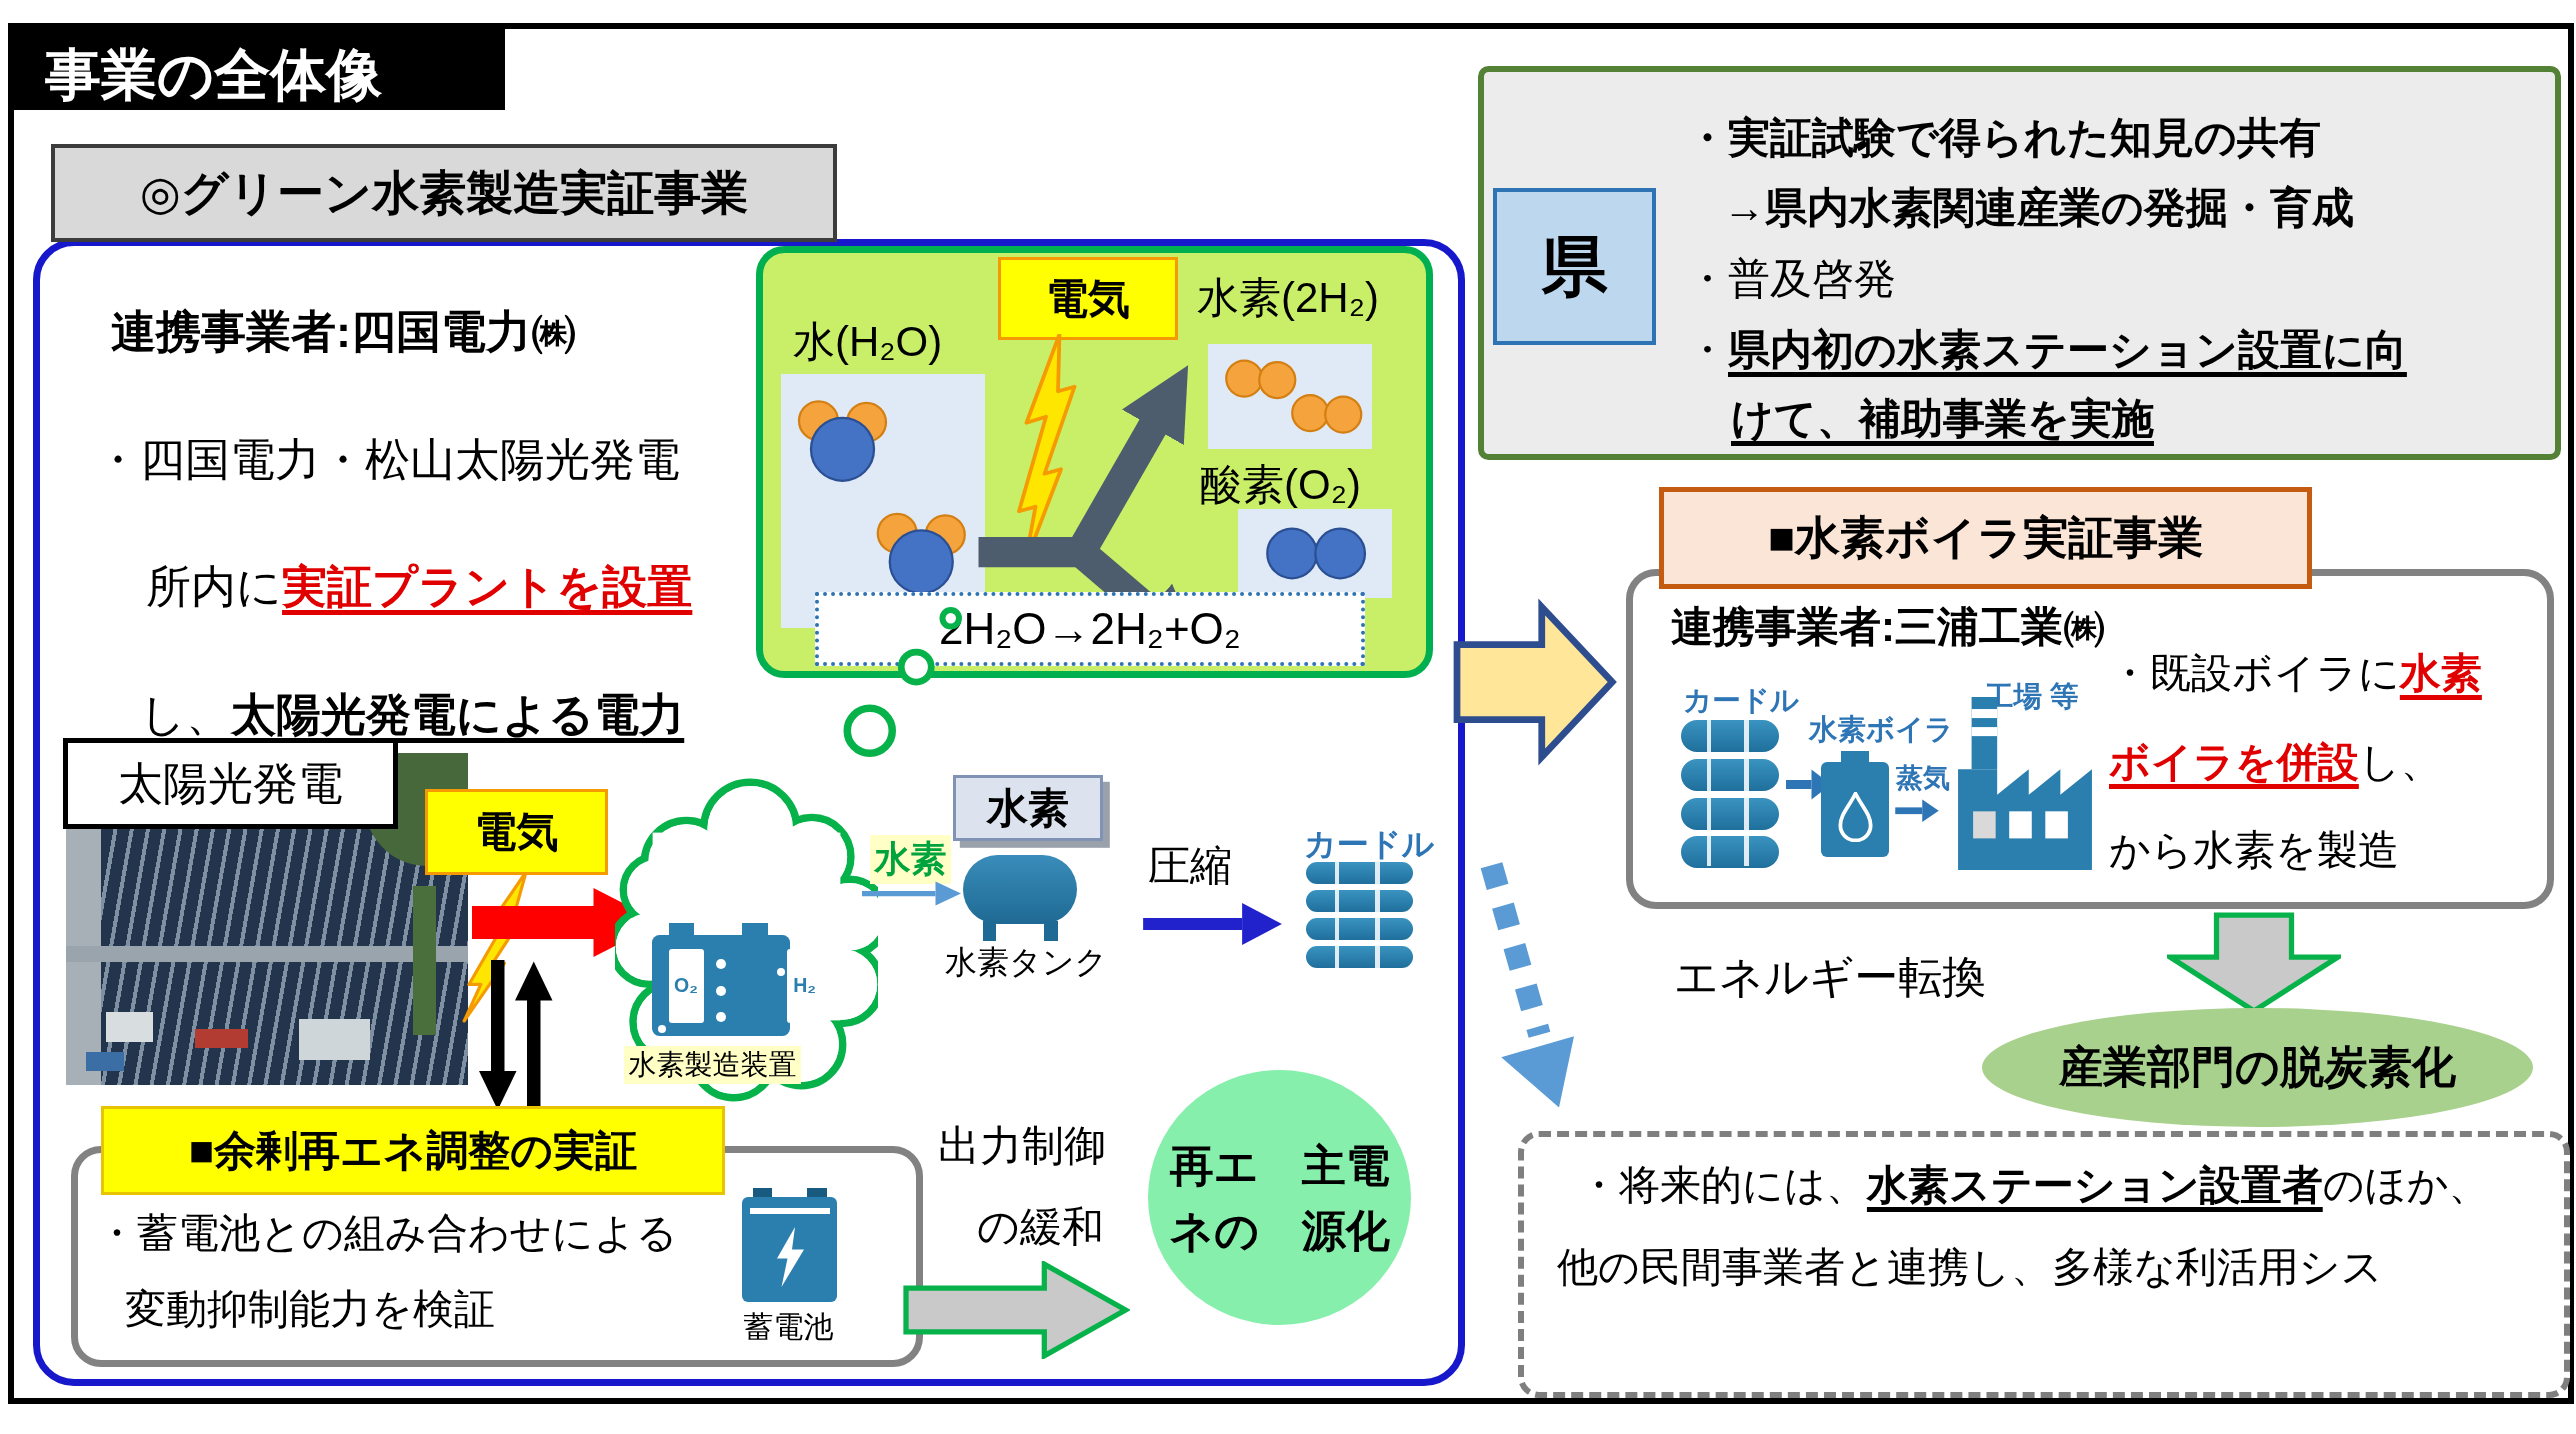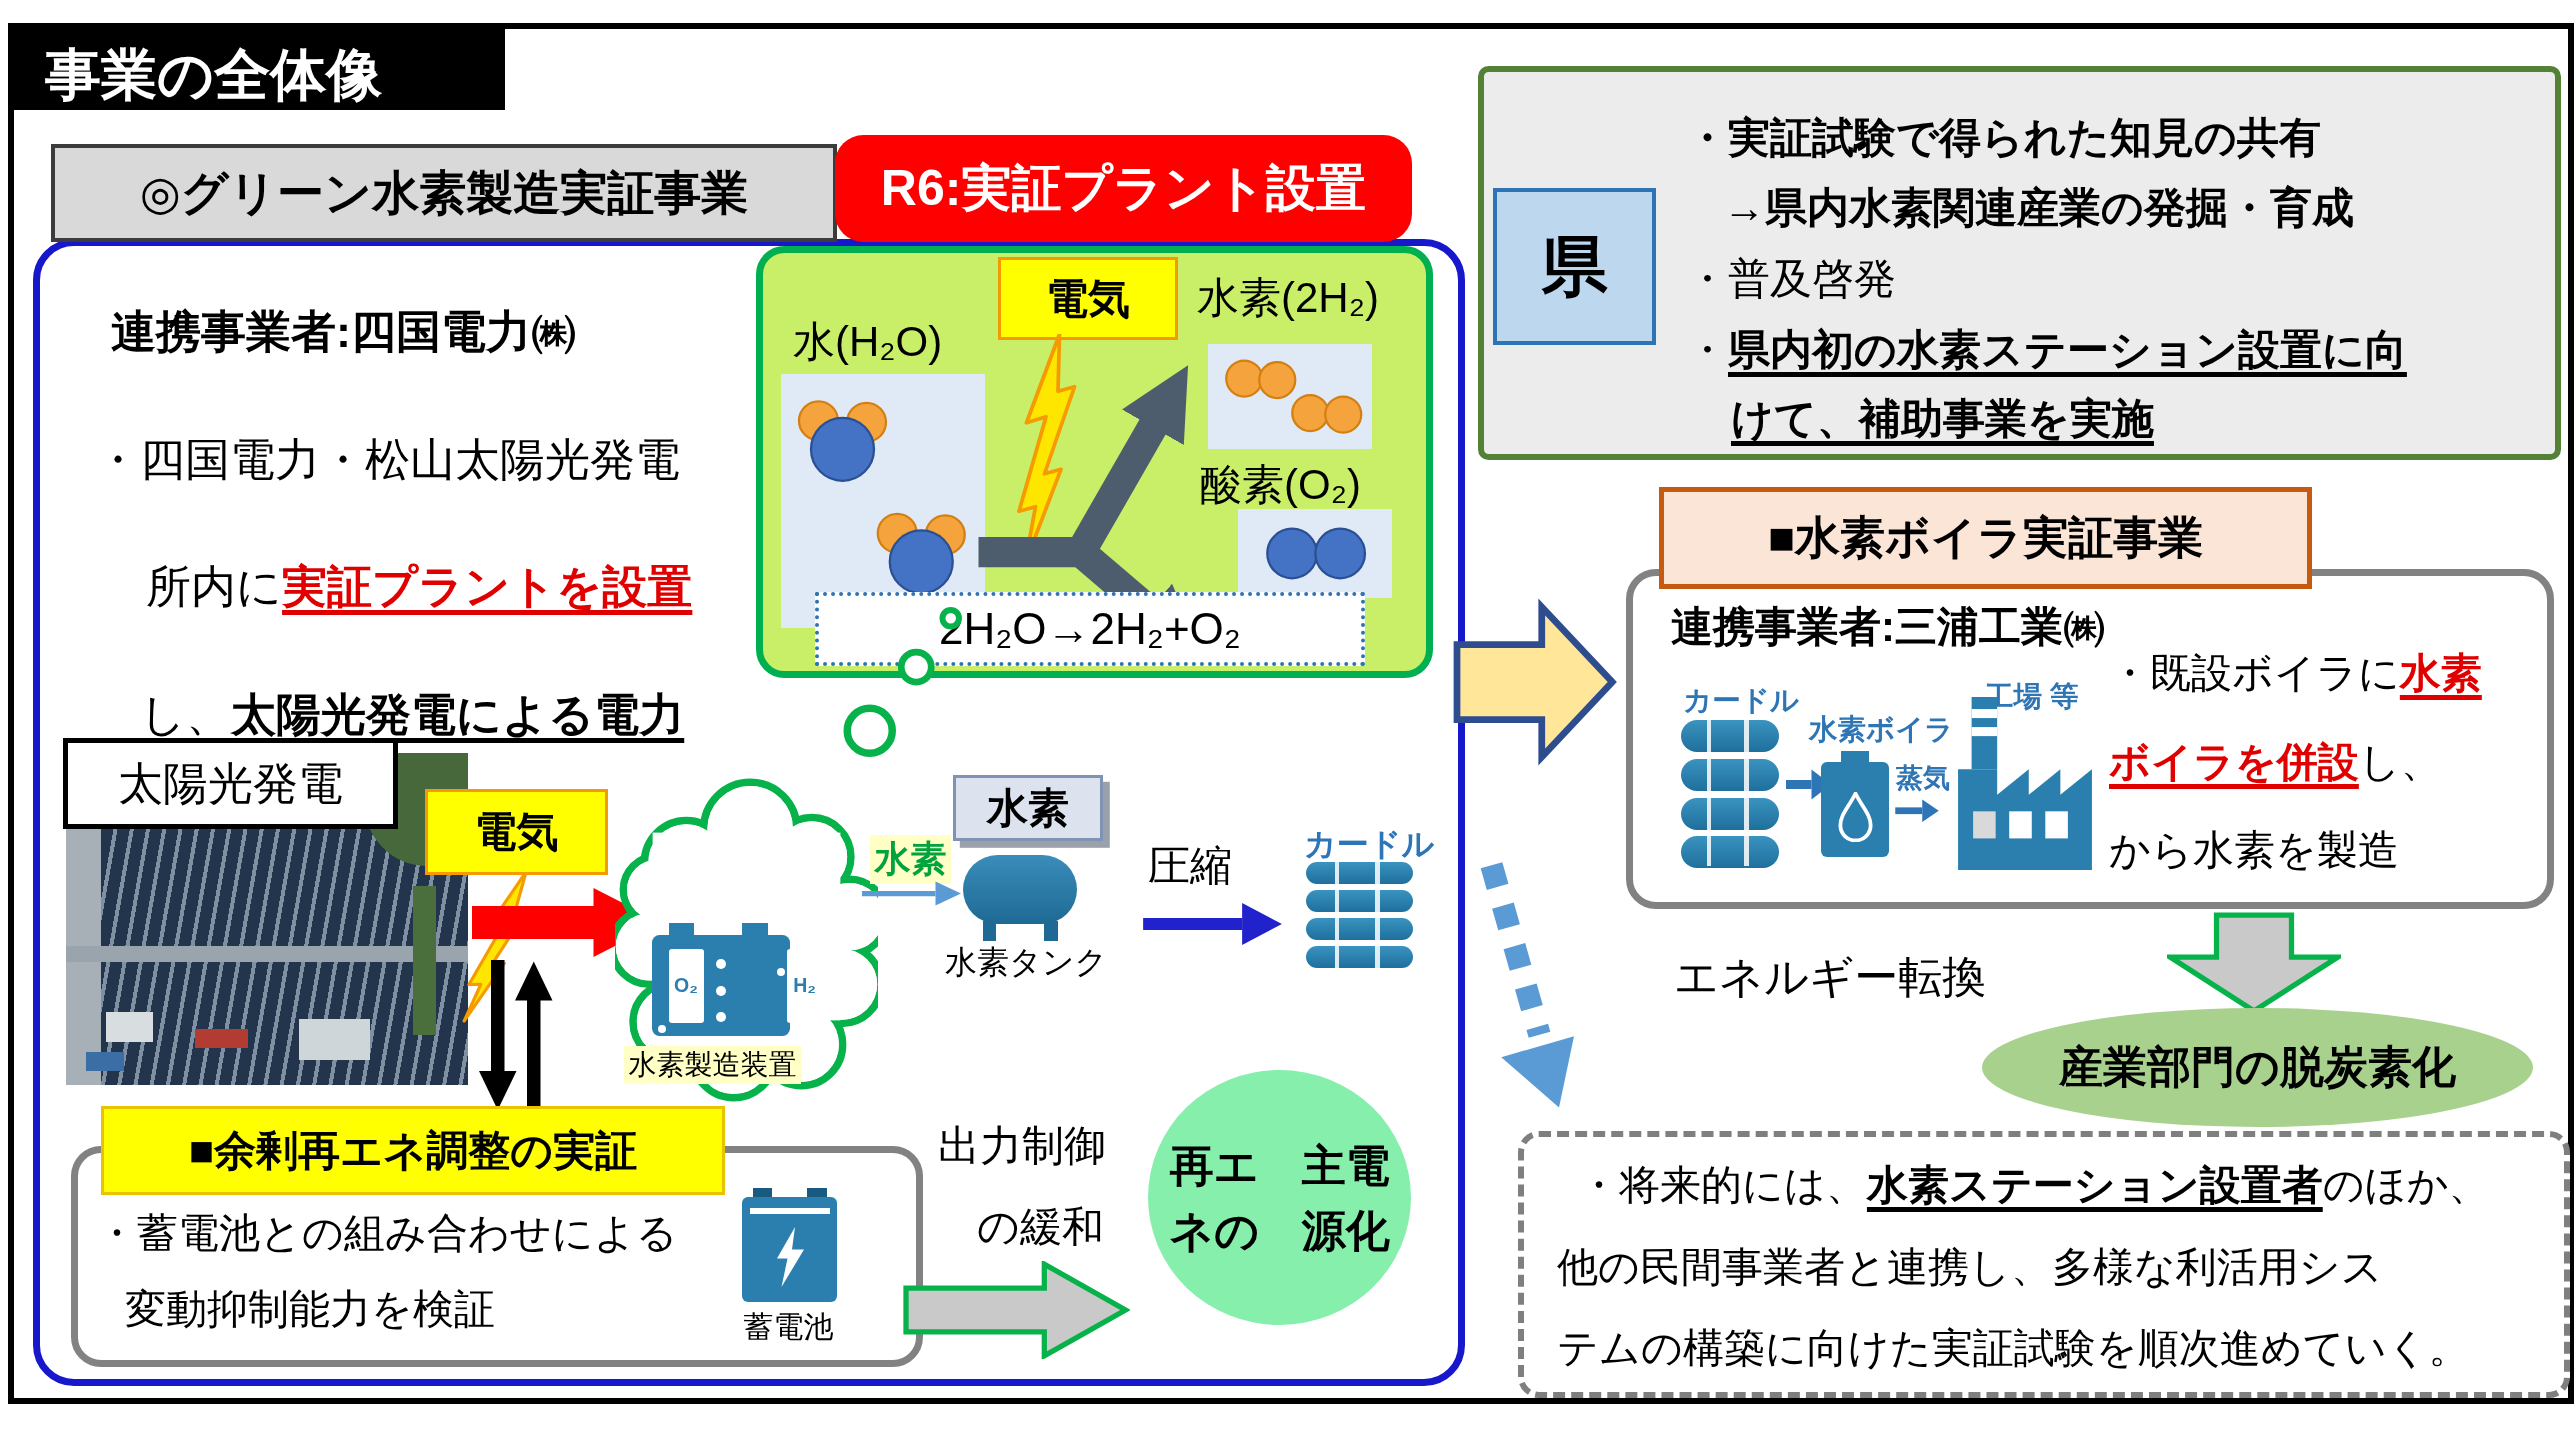--- a/index.html
+++ b/index.html
@@ -27,23 +27,20 @@
   <div class="abs" style="left:33px;top:239px;width:1418px;height:1133px;border:7.5px solid #1717cb;border-radius:41px;background:#fff;"></div>
 
   <div class="abs" style="left:9px;top:27px;width:496px;height:83px;background:#000;">
     <span class="abs b" style="left:36px;top:10.5px;font-size:56px;color:#fff;">事業の全体像</span>
   </div>
 
   <div class="abs ctr" style="left:51px;top:144px;width:778px;height:90px;background:#d9d9d9;border:4.5px solid #3c3c3c;">
     <span class="b jp" style="font-size:47px;">◎グリーン水素製造実証事業</span>
   </div>
 
-  <div class="abs ctr" style="left:835px;top:135px;width:577px;height:107px;background:#fe0000;border-radius:28.5px;">
-    <span class="b" style="font-size:50px;color:#fff;">R6:実証プラント設置</span>
-  </div>
 
   <div class="abs" style="left:756px;top:246px;width:663px;height:418px;background:#c9ef68;border:7.5px solid #00b050;border-radius:28.5px;"></div>
 
   <span class="abs jp" style="left:793px;top:314px;font-size:42px;">水(H₂O)</span>
 
   <div class="abs ctr" style="left:998px;top:257px;width:174px;height:77px;background:#ffff00;border:3.8px solid #f59a00;">
     <span class="b jp" style="font-size:42px;">電気</span>
   </div>
 
   <span class="abs jp" style="left:1197px;top:270px;font-size:42px;">水素(2H₂)</span>
@@ -351,16 +348,15 @@
 
   <div class="abs ctr" style="left:1982px;top:1008px;width:551px;height:119px;background:#a9d18e;border-radius:50%;">
     <span class="b jp" style="font-size:44px;">産業部門の脱炭素化</span>
   </div>
 
   <div class="abs" style="left:1518px;top:1131px;width:1040px;height:255px;background:#fff;border:6.8px dashed #7f7f7f;border-radius:21px;"></div>
   <div class="abs jp" style="left:1578px;top:1158px;font-size:41px;">
     <span>・将来的には、</span><span class="b u">水素ステーション設置者</span><span>のほか、</span>
   </div>
   <div class="abs jp" style="left:1557px;top:1240px;font-size:41px;"><span>他の民間事業者と連携し、多様な利活用シス</span></div>
-  <div class="abs jp" style="left:1557px;top:1321px;font-size:41px;"><span>テムの構築に向けた実証試験を順次進めていく。</span></div>
 
 </div>
 
 
 </body></html>

